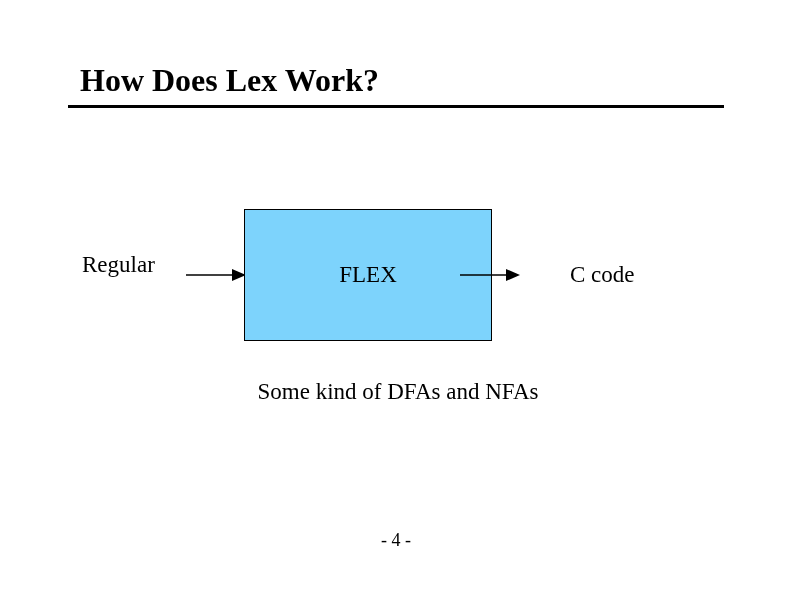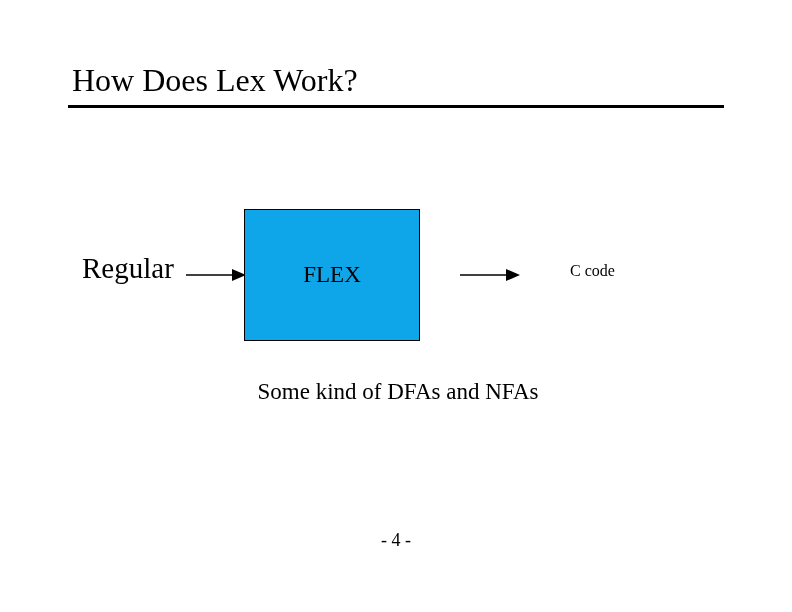--- a/index.html
+++ b/index.html
@@ -13,55 +13,55 @@
     position: relative;
   }
   .header {
     position: absolute;
     left: 68px;
     top: 62px;
     right: 68px;
   }
   .title {
     font-size: 32px;
-    font-weight: normal;
-    margin: 0 0 6px 4px;
+    font-weight: bold;
+    margin: 0 0 6px 12px;
   }
   .title-rule {
     border: none;
     border-top: 3px solid #000;
     margin: 0;
   }
   .diagram {
     position: absolute;
     left: 0;
     top: 0;
     width: 792px;
     height: 612px;
   }
   .label-left {
     position: absolute;
     left: 82px;
     top: 251px;
-    font-size: 29px;
+    font-size: 23px;
     line-height: 1.2;
   }
   .label-right {
     position: absolute;
     left: 570px;
     top: 262px;
-    font-size: 16px;
+    font-size: 23px;
   }
   .flex-box {
     position: absolute;
     left: 244px;
     top: 209px;
-    width: 176px;
+    width: 248px;
     height: 132px;
-    background: #0ea5e9;
+    background: #7dd3fc;
     border: 1.5px solid #000;
     box-sizing: border-box;
     display: flex;
     align-items: center;
     justify-content: center;
     font-size: 23px;
   }
   .caption {
     position: absolute;
     left: 228px;

